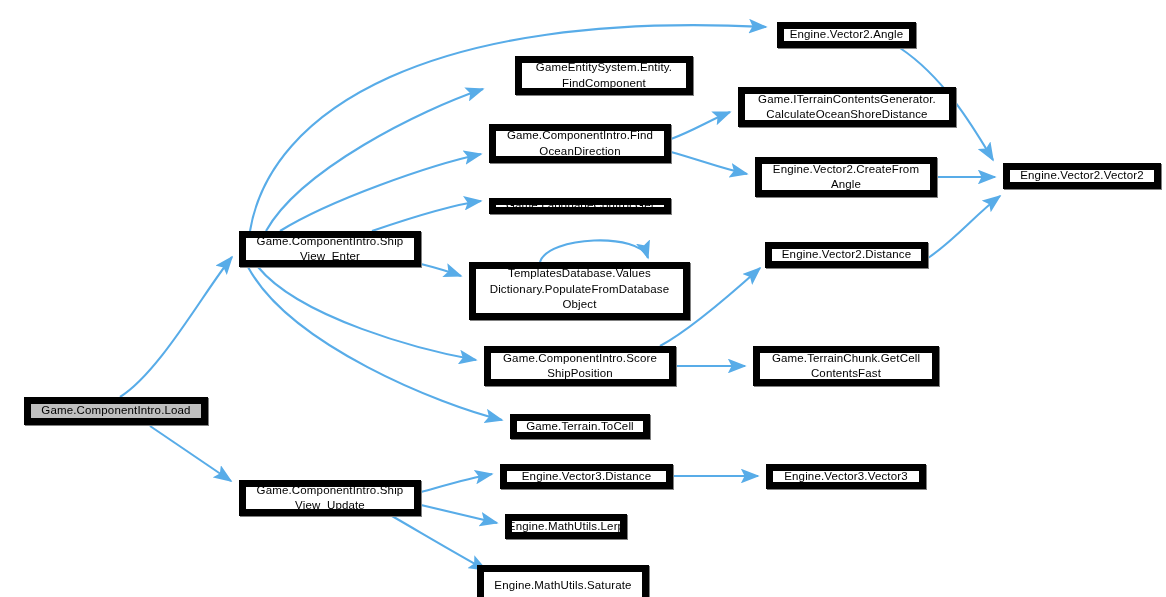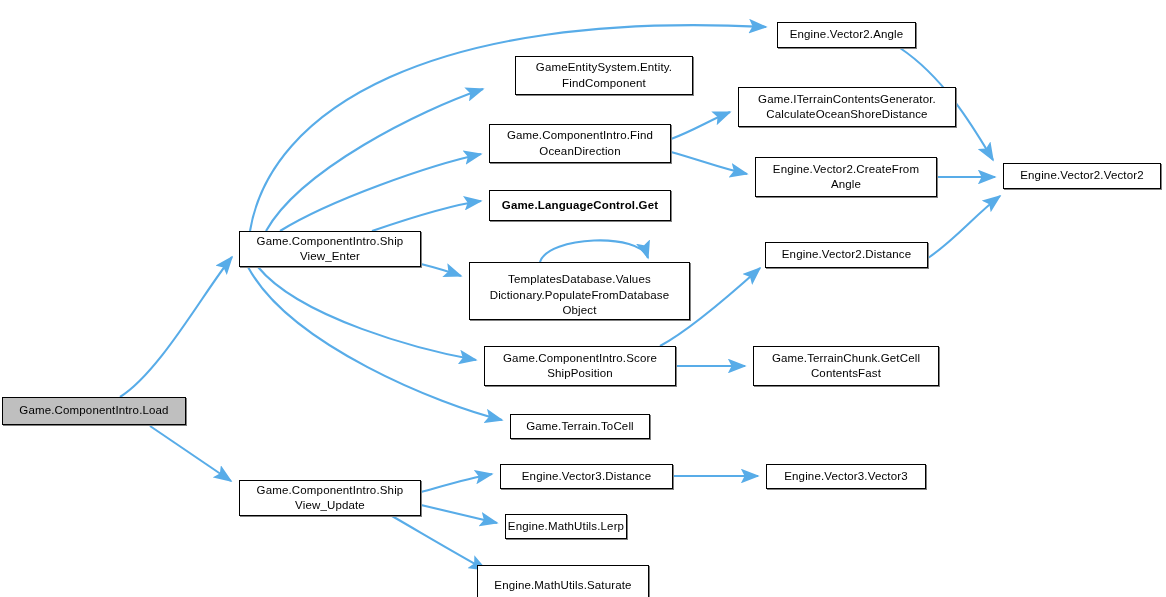--- a/index.html
+++ b/index.html
@@ -3,21 +3,21 @@
 <meta charset="utf-8">
 <style>
   html,body{margin:0;padding:0;background:#ffffff;}
   body{font-family:"Liberation Sans",sans-serif;}
   #canvas{position:relative;width:1166px;height:597px;background:#ffffff;overflow:hidden;}
   svg#edges{position:absolute;left:0;top:0;width:1166px;height:597px;}
   .node{
     position:absolute;
     box-sizing:border-box;
     background:#ffffff;
-    border:1px solid #000000;
+    border:7px solid #000000;
     box-shadow:1px 1px 0 0 #808080;
     display:flex;align-items:center;justify-content:center;
     text-align:center;
     font-family:"Liberation Sans",sans-serif;
     font-size:11.5px;
     line-height:1.32;
     color:#000000;
     letter-spacing:0.15px;
     white-space:pre-line;
     padding:1px 4px;
@@ -54,30 +54,30 @@
         <path d="M 937,177 L 995,177" marker-end="url(#arrow)"></path>
         <path d="M 928,258 C 955,240 975,215 1000,196" marker-end="url(#arrow)"></path>
         <path d="M 421,492 C 450,484 470,478 492,474" marker-end="url(#arrow)"></path>
         <path d="M 421,505 C 450,512 475,518 497,523" marker-end="url(#arrow)"></path>
         <path d="M 392,516 C 430,538 462,557 486,570" marker-end="url(#arrow)"></path>
         <path d="M 660,476 L 758,476" marker-end="url(#arrow)"></path>
       </g>
   </svg>
 
   <div id="node-layer">
-      <div class="node root" style="left: 2px; top: 397px; width: 184px; height: 28px; align-items: center;"><span>Game.ComponentIntro.Load</span></div>
+      <div class="node root" style="left: 24px; top: 397px; width: 184px; height: 28px; align-items: center;"><span>Game.ComponentIntro.Load</span></div>
       <div class="node" style="left: 239px; top: 231px; width: 182px; height: 36px;"><span>Game.ComponentIntro.Ship
 View_Enter</span></div>
       <div class="node" style="left: 239px; top: 480px; width: 182px; height: 36px;"><span>Game.ComponentIntro.Ship
 View_Update</span></div>
       <div class="node" style="left: 491px; top: 56px; width: 178px; height: 39px; margin-left: 24px;"><span>GameEntitySystem.Entity.
 FindComponent</span></div>
       <div class="node" style="left: 489px; top: 124px; width: 182px; height: 39px;"><span>Game.ComponentIntro.Find
 OceanDirection</span></div>
-      <div class="node" style="left: 489px; top: 190px; width: 182px; height: 31px; font-weight: bold;"><span>Game.LanguageControl.Get</span></div>
+      <div class="node" style="left: 489px; top: 198px; width: 182px; height: 16px;"><span>Game.LanguageControl.Get</span></div>
       <div class="node" style="left: 469px; top: 262px; width: 221px; height: 58px; align-items: flex-end;"><span>TemplatesDatabase.Values
 Dictionary.PopulateFromDatabase
 Object</span></div>
       <div class="node" style="left: 484px; top: 346px; width: 192px; height: 40px;"><span>Game.ComponentIntro.Score
 ShipPosition</span></div>
       <div class="node" style="left: 510px; top: 414px; width: 140px; height: 25px;"><span>Game.Terrain.ToCell</span></div>
       <div class="node" style="left: 500px; top: 464px; width: 173px; height: 25px;"><span>Engine.Vector3.Distance</span></div>
       <div class="node" style="left: 505px; top: 514px; width: 122px; height: 25px;"><span>Engine.MathUtils.Lerp</span></div>
       <div class="node" style="left: 477px; top: 565px; width: 172px; height: 41px;"><span>Engine.MathUtils.Saturate</span></div>
       <div class="node" style="left: 777px; top: 22px; width: 139px; height: 26px;"><span>Engine.Vector2.Angle</span></div>

